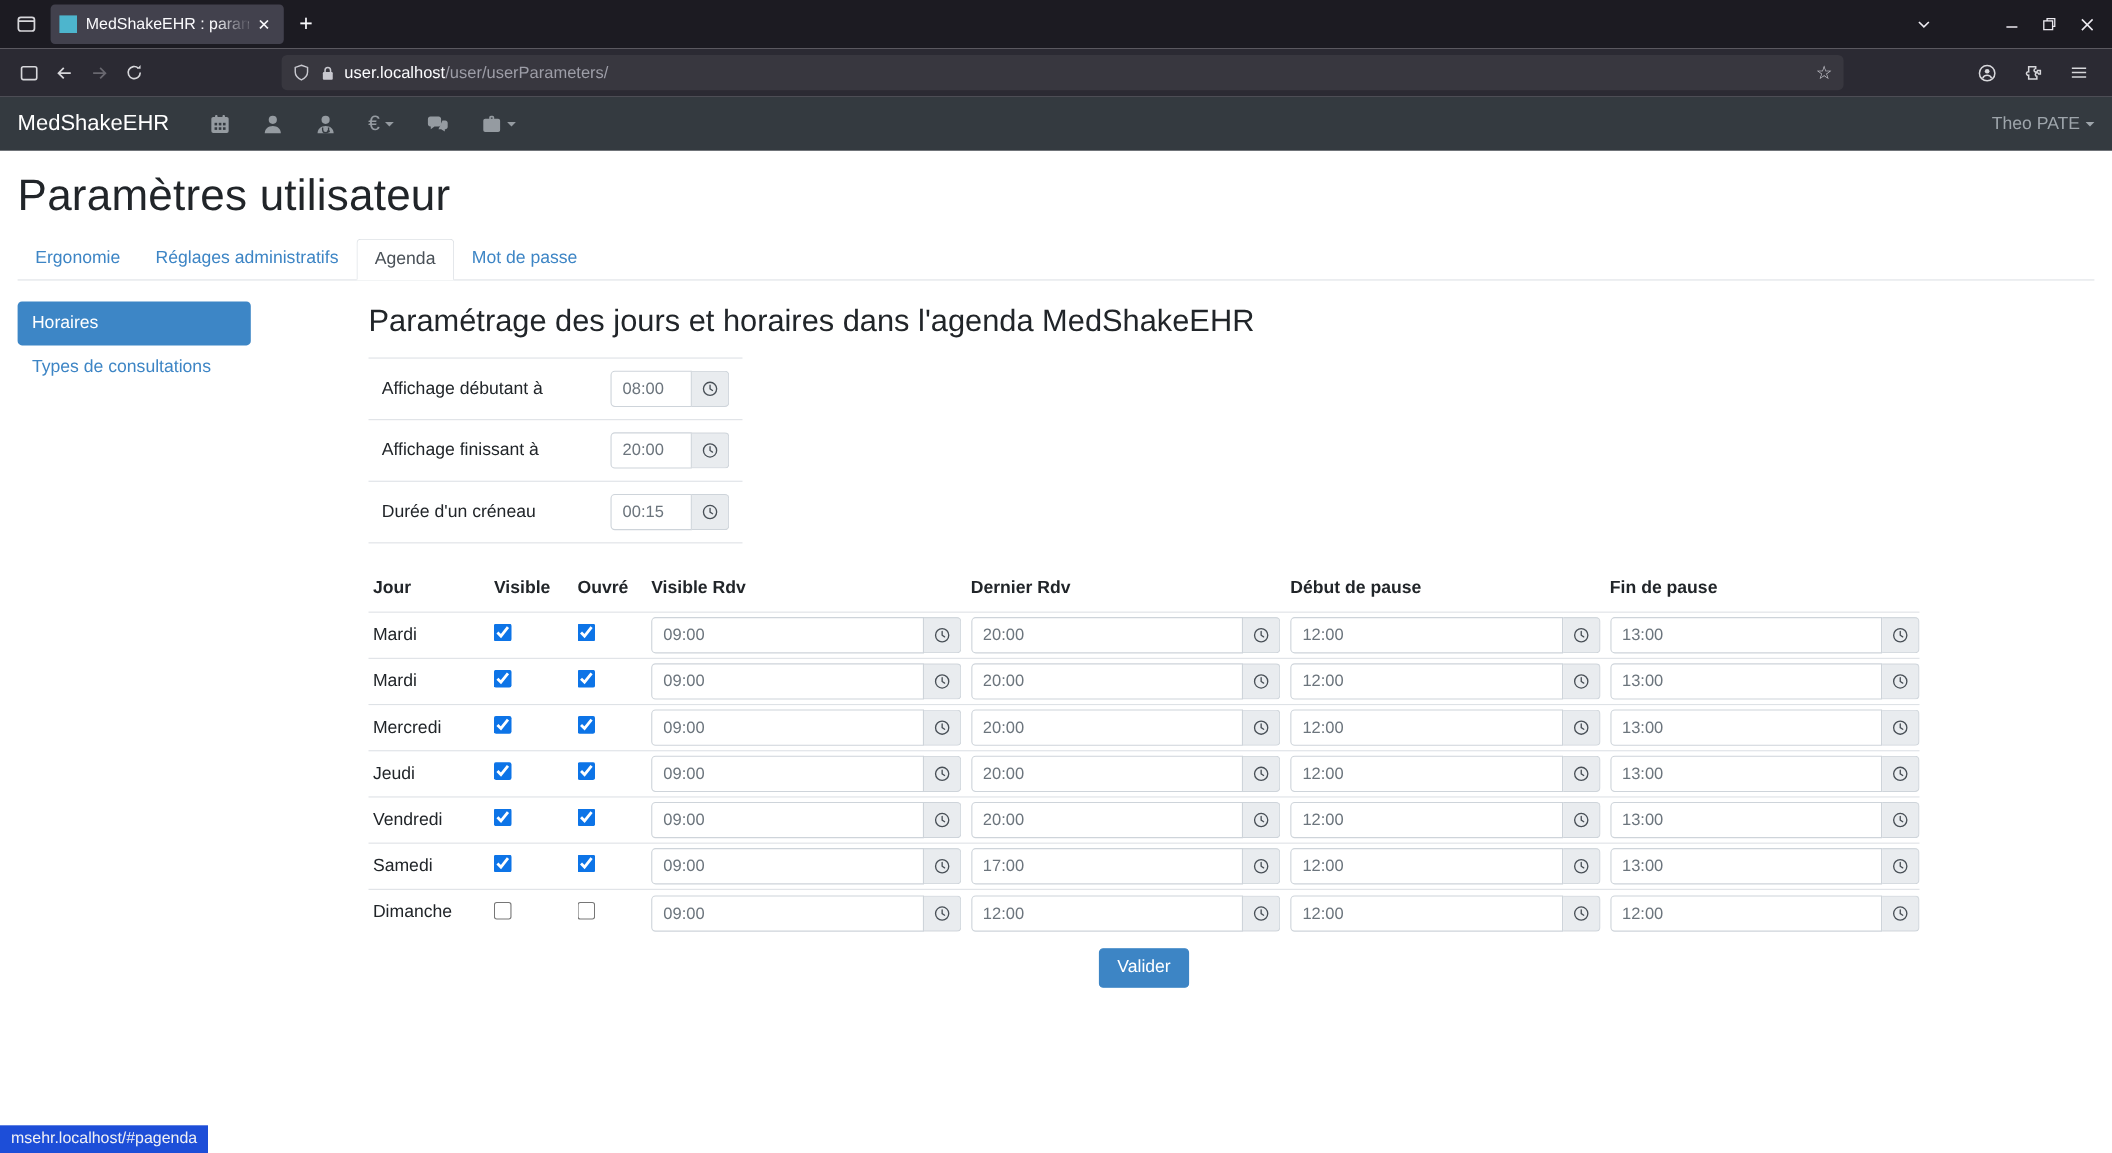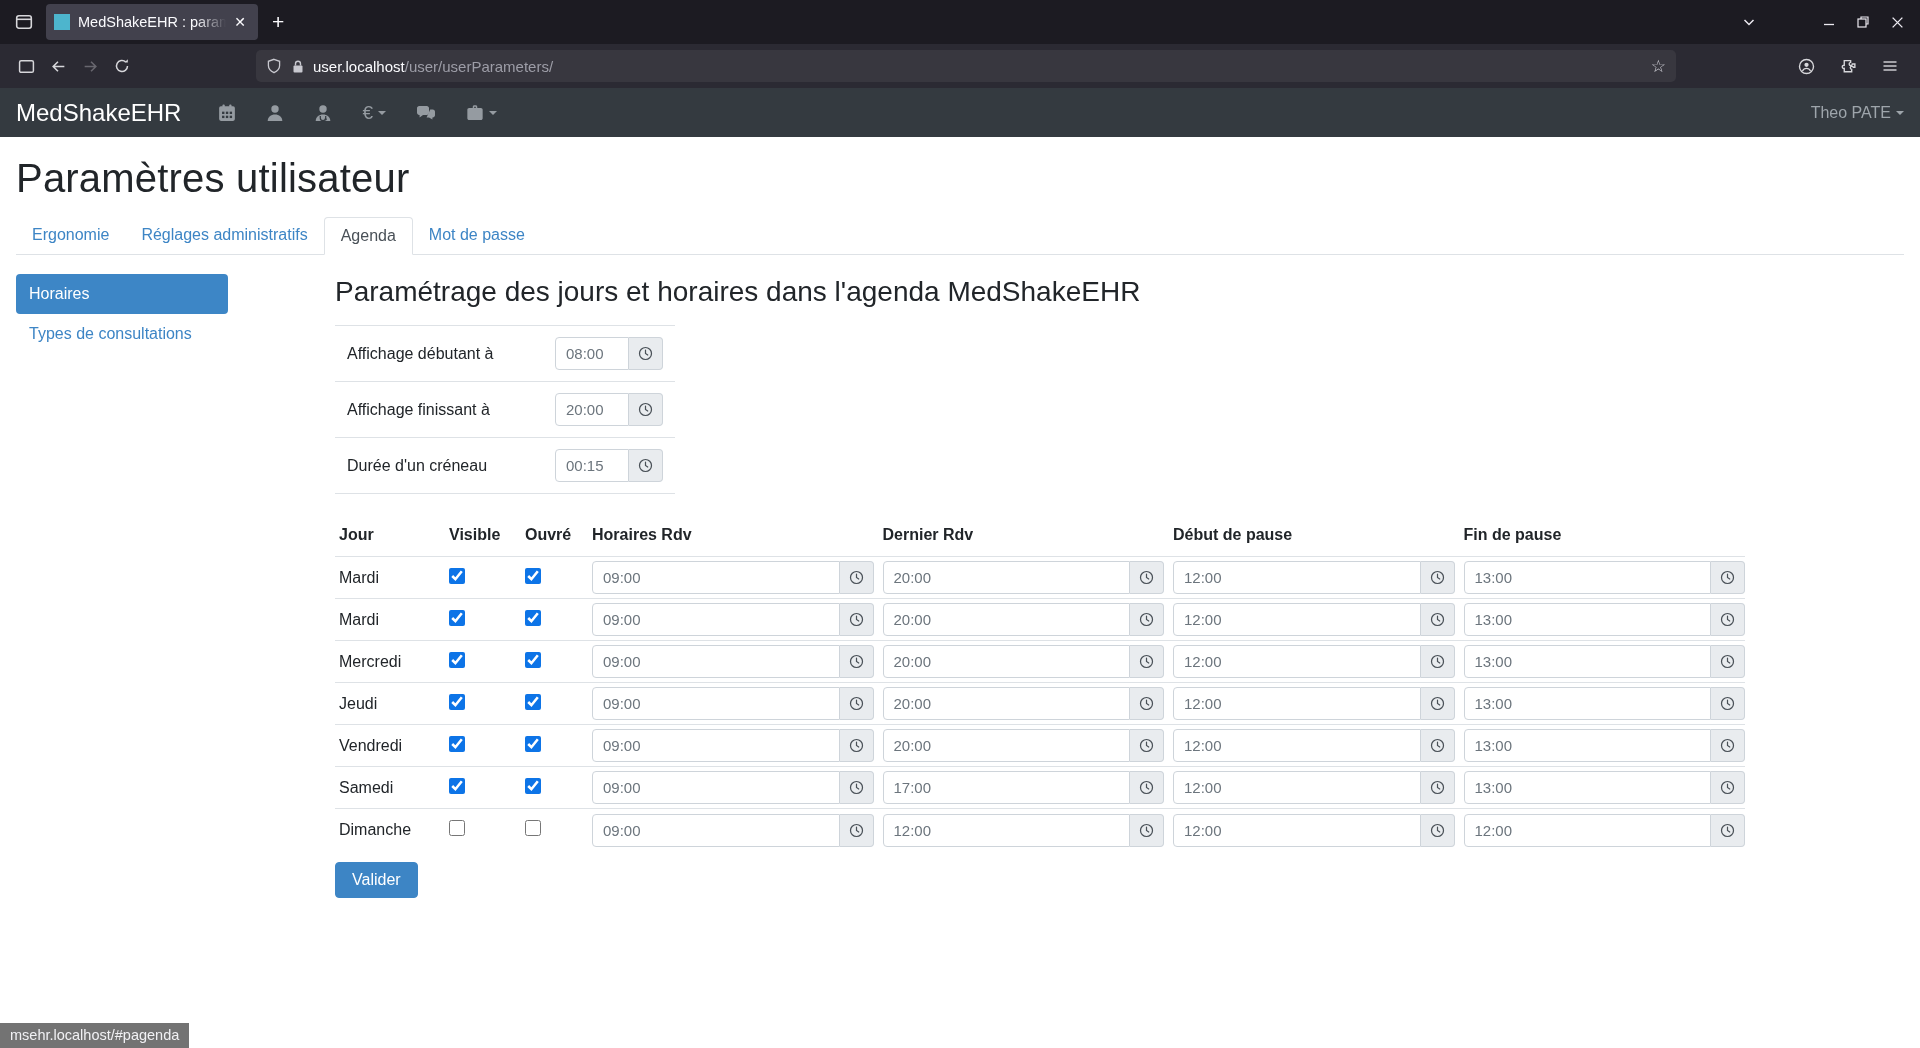--- a/index.html
+++ b/index.html
@@ -28,21 +28,21 @@
   .tbtn.dim { color:#68676f; }
   .urlbar { margin-left:118px; width:1420px; height:32px; background:#38373f; border-radius:5px;
     display:flex; align-items:center; padding:0 10px; }
   .url-text { margin-left:8px; font-size:15px; color:#fbfbfe; white-space:nowrap; }
   .url-text .path { color:#9d9da7; }
   .url-star { margin-left:auto; color:#d0d0d7; font-size:17px; }
   .toolbar-right { margin-left:auto; display:flex; align-items:center; gap:10px; margin-right:4px; }
 
   
   .nav-main { height:49px; background:var(--navbar,#343a40); display:flex; align-items:center; padding:0 16px; }
-  .brand { color:#fff; font-size:24px; margin-right:22px; }
+  .brand { color:#fff; font-size:20px; margin-right:22px; }
   .nav-icons { display:flex; align-items:center; }
   .nav-item { display:flex; align-items:center; padding:0 15px; height:49px; }
   .caret { width:0; height:0; border-left:4px solid transparent; border-right:4px solid transparent;
     border-top:4px solid #959ba1; margin-left:5px; }
   .euro-glyph { color:#959ba1; font-size:19px; line-height:1; }
   .user-menu { margin-left:auto; color:#9ea5ab; font-size:16px; display:flex; align-items:center; }
   .user-menu .caret { border-top-color:#9ea5ab; }
 
   
   .page { padding:0 16px; }
@@ -77,25 +77,25 @@
   .c-vis { width:76px; flex:0 0 76px; }
   .c-ouv { width:67px; flex:0 0 67px; }
   .c-input { flex:1; margin-right:9px; }
   .c-input:last-child { margin-right:0; }
   .day-row { display:flex; align-items:center; height:42px; border-bottom:1px solid #dee2e6; }
   .day-row:last-child { border-bottom:none;align-items:center; }
   .day-row .igroup { width:100%; }
   .day-row .igroup input { flex:1; width:auto; }
   input[type="checkbox"] { width:16px; height:16px; accent-color:var(--checkbox,#0d74e7); }
 
-  .submit-row { display:flex; justify-content:flex-start; margin-top:11px; }
+  .submit-row { display:flex; justify-content:center; margin-top:11px; }
   .btn-primary { background:var(--primary,#3d85c5); border:1px solid var(--primary,#3d85c5); color:#fff;
     font-size:16px; font-family:inherit; padding:8px 16px; border-radius:4px; cursor:pointer; }
 
-  .status-tip { position:fixed; left:0; bottom:0; background:#737373; color:#f1f1f4;
+  .status-tip { position:fixed; left:0; bottom:0; background:#1d4ed8; color:#f1f1f4;
     font-size:14.5px; padding:4px 10px 5px; z-index:10;text-align:center; }
 
   svg { display:block; }
 </style>
 </head>
 <body>
 
 <div class="tabstrip">
   <div class="fxview-btn">
     <svg width="18" height="18" viewBox="0 0 16 16">
@@ -309,21 +309,21 @@
               </span>
           </span>
         </div>
       </div>
 
       <div class="day-table">
         <div class="day-header">
           <span class="c-day">Jour</span>
           <span class="c-vis">Visible</span>
           <span class="c-ouv">Ouvré</span>
-          <span class="c-input">Horaires Rdv</span>
+          <span class="c-input">Visible Rdv</span>
           <span class="c-input">Dernier Rdv</span>
           <span class="c-input">Début de pause</span>
           <span class="c-input">Fin de pause</span>
         </div>
         <div>
             <div class="day-row">
               <span class="c-day">Mardi</span>
               <span class="c-vis"><input type="checkbox" checked="" style=""></span>
               <span class="c-ouv"><input type="checkbox" checked="" style=""></span>
               <span class="c-input">

